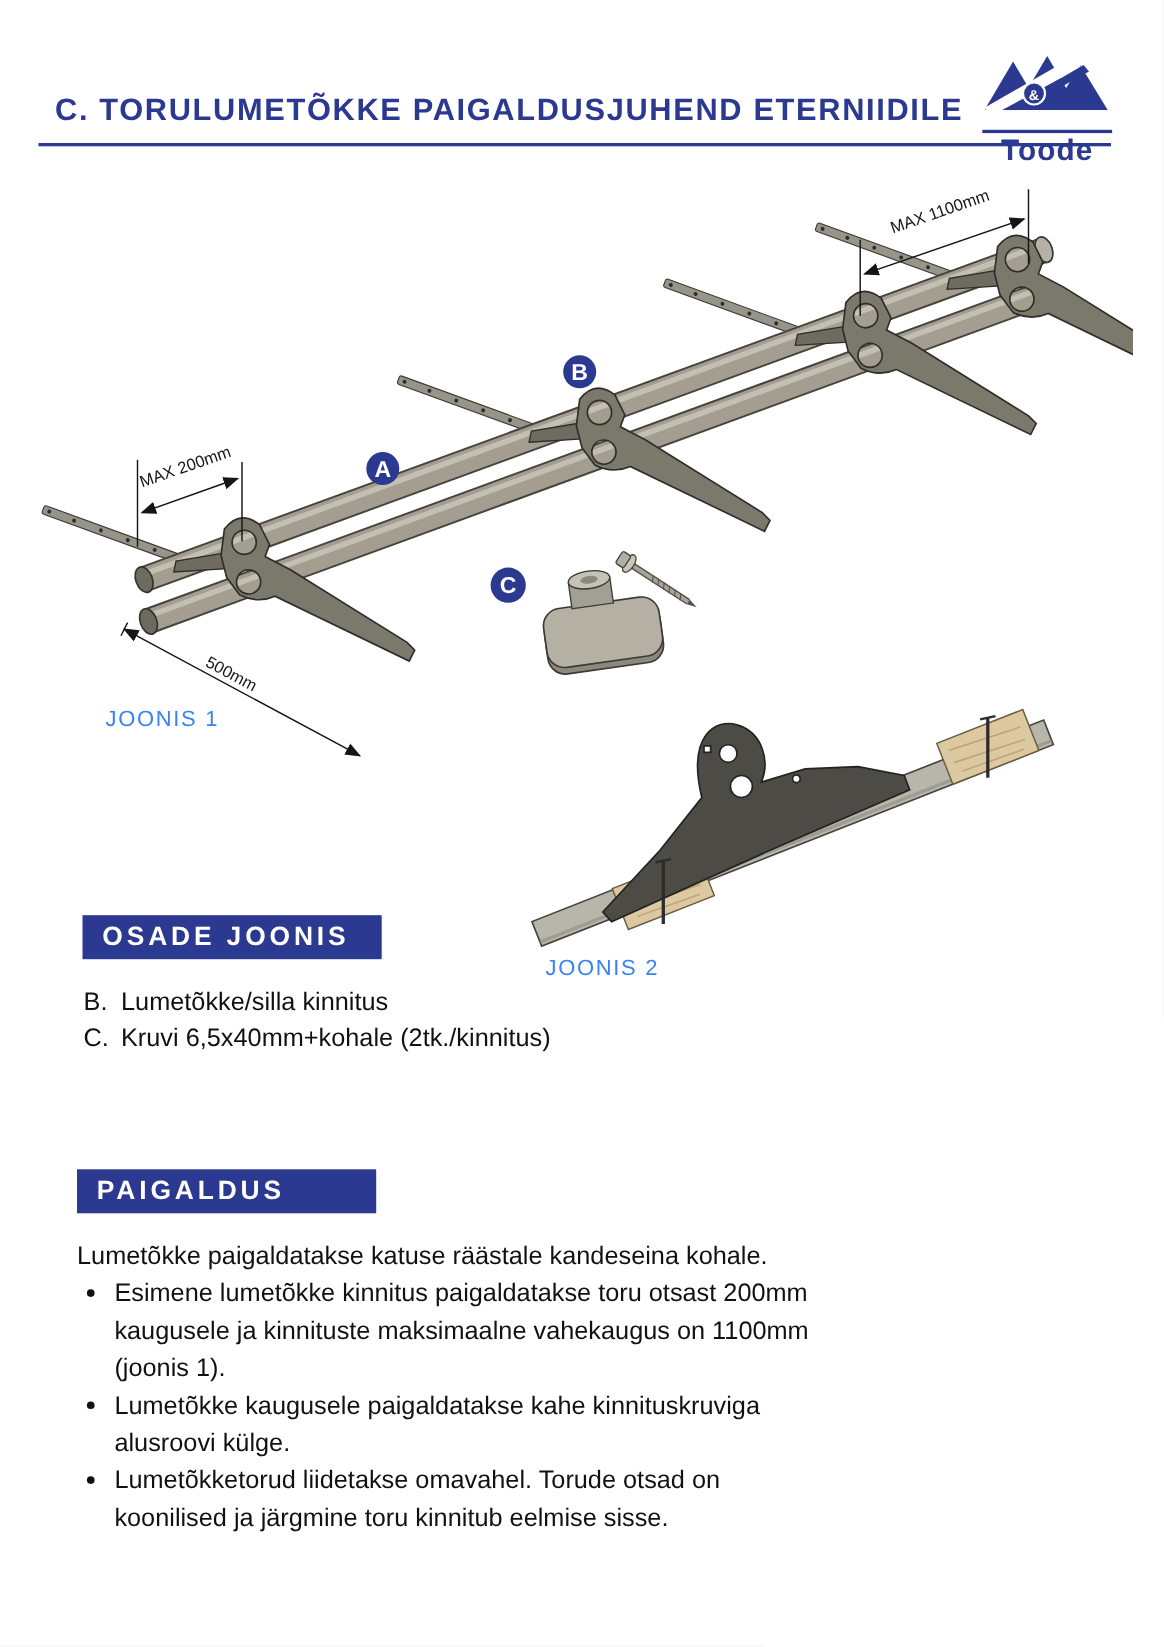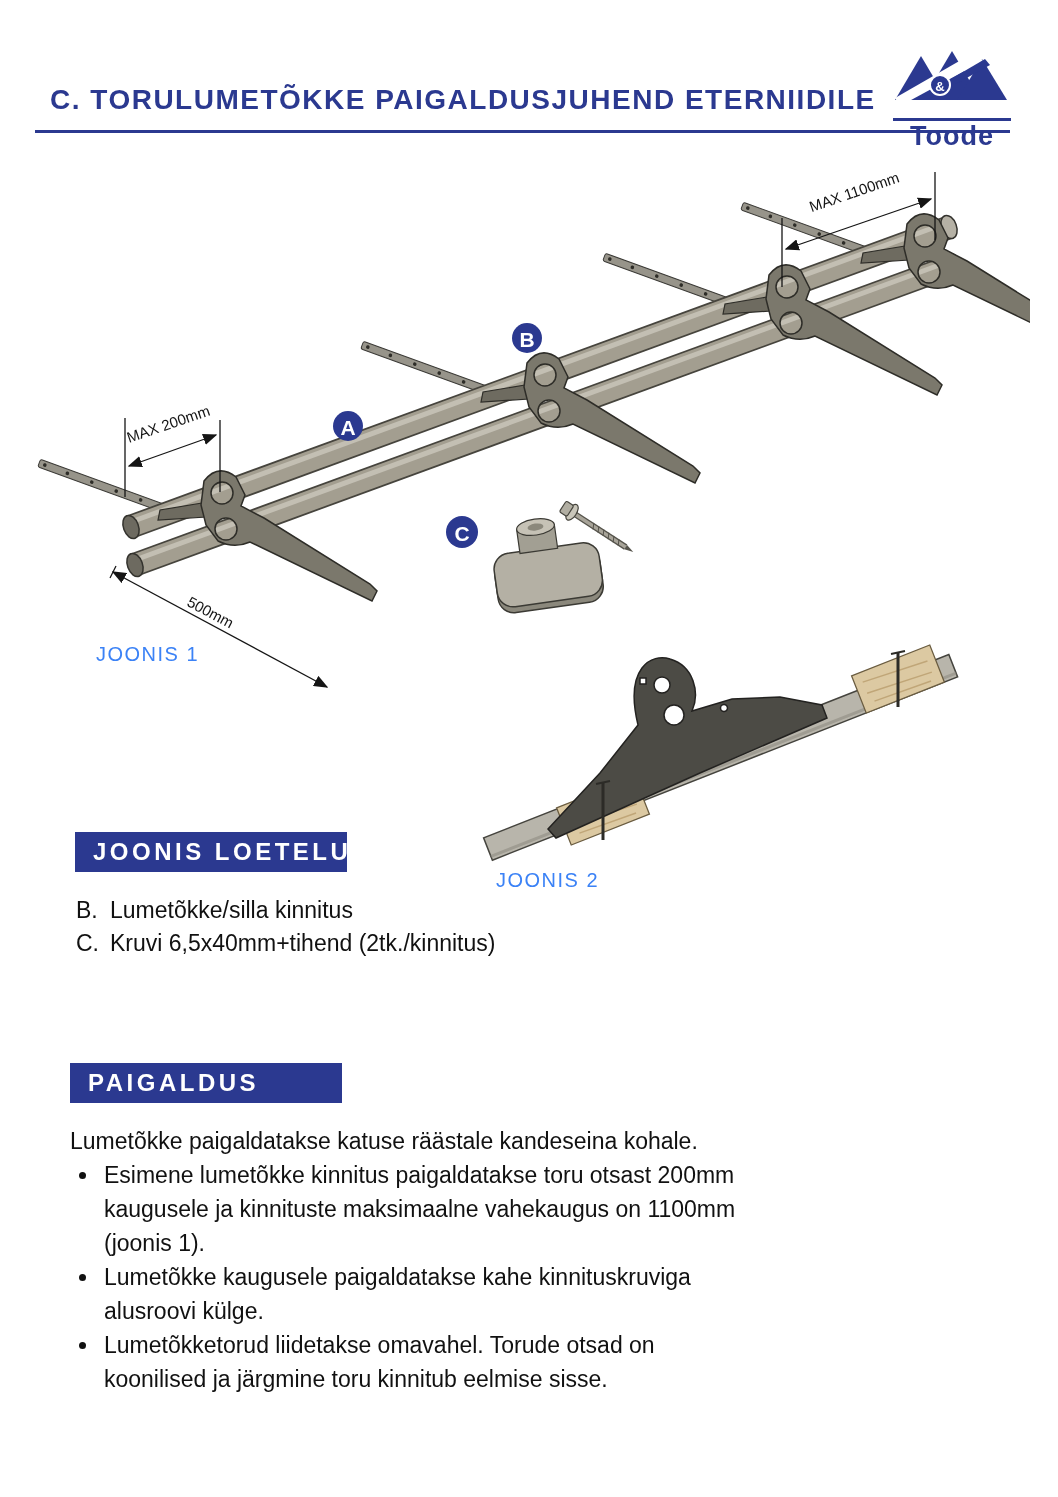--- a/index.html
+++ b/index.html
@@ -213,28 +213,28 @@
     <g stroke="#2c2b27">
       <line x1="133" y1="168" x2="133" y2="225" stroke-width="3"></line>
       <line x1="126" y1="169" x2="140" y2="166" stroke-width="2"></line>
       <line x1="428" y1="38" x2="428" y2="92" stroke-width="3"></line>
       <line x1="421" y1="39" x2="435" y2="36" stroke-width="2"></line>
     </g>
   </svg>
 
   <div class="fig-caption fig2-caption">JOONIS 2</div>
 
-  <div class="section-bar bar-parts">JOONIS LOETELU</div>
+  <div class="section-bar bar-parts">OSADE JOONIS</div>
 
   <div class="parts-list">
     <div class="part-row">
       <span class="part-key">B.</span><span>Lumetõkke/silla kinnitus</span>
     </div>
     <div class="part-row">
-      <span class="part-key">C.</span><span>Kruvi 6,5x40mm+tihend (2tk./kinnitus)</span>
+      <span class="part-key">C.</span><span>Kruvi 6,5x40mm+kohale (2tk./kinnitus)</span>
     </div>
   </div>
 
   <div class="section-bar bar-install">PAIGALDUS</div>
 
   <div class="install-text">
     <p class="install-intro">Lumetõkke paigaldatakse katuse räästale kandeseina kohale.</p>
     <ul class="install-bullets">
       <li><span>Esimene lumetõkke kinnitus paigaldatakse toru otsast 200mm kaugusele ja kinnituste maksimaalne vahekaugus on 1100mm (joonis 1).</span></li>
       <li><span>Lumetõkke kaugusele paigaldatakse kahe kinnituskruviga alusroovi külge.</span></li>

